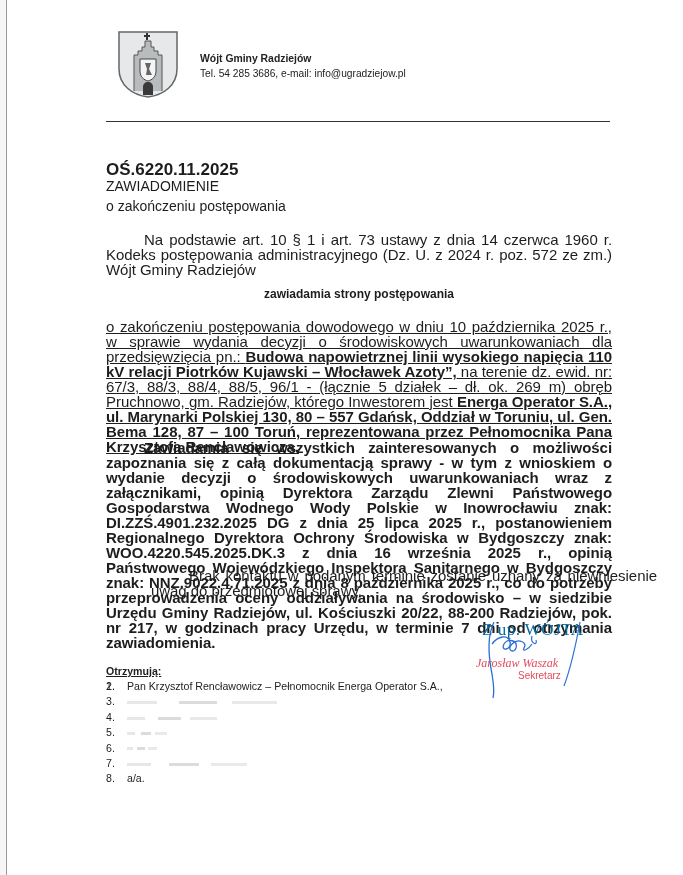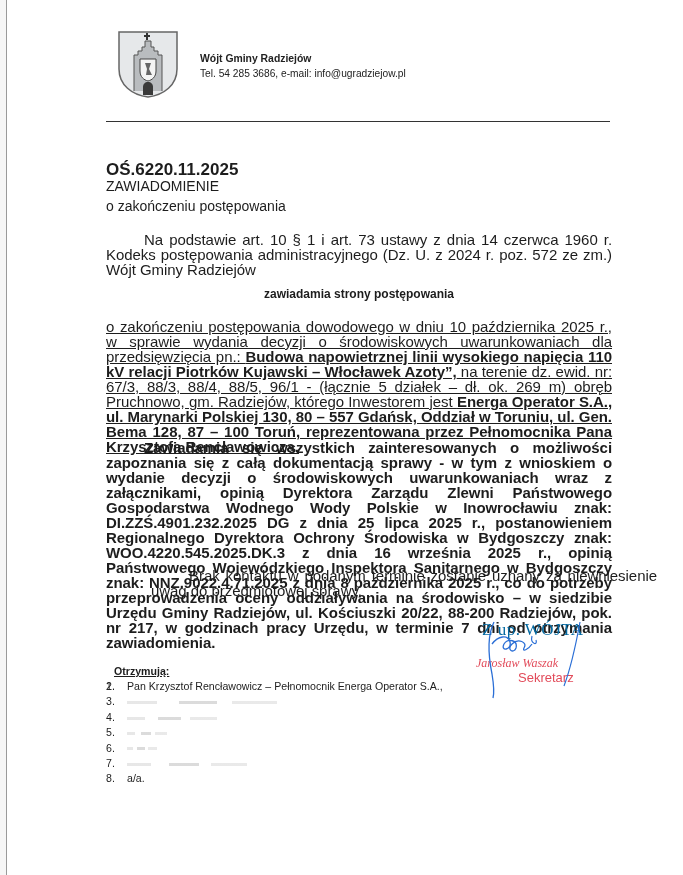--- a/index.html
+++ b/index.html
@@ -37,25 +37,25 @@
     .sub { position: absolute; left: 106px; width: 506px; text-align: center; font-weight: bold; font-size: 12px; top: 287px; }
     .p2 { top: 319px; text-decoration: underline; }
     .p3 { top: 440px; font-weight: bold; }
     .p4 { top: 568px; margin-left: 45px; }
     b { font-weight: bold; }
 
     
     .stamp { position: absolute; left: 458px; top: 620px; width: 140px; height: 70px; }
     .stamp .s1 { position: absolute; left: 24px; top: 0; color: #0369a1; font-size: 17px; letter-spacing: 0.5px; font-family: Liberation Serif, serif; }
     .stamp .s2 { position: absolute; left: 18px; top: 36px; color: #e24b5a; font-size: 12px; font-style: italic; font-family: "Liberation Serif", serif; }
-    .stamp .s3 { position: absolute; left: 60px; top: 50px; color: #e24b5a; font-size: 13px; }
+    .stamp .s3 { position: absolute; left: 60px; top: 50px; color: #e24b5a; font-size: 10px; }
     .stamp svg { position: absolute; left: 0; top: -6px; }
 
     
-    .rec-head { position: absolute; left: 106px; top: 665px; font-size: 10.6px; font-weight: bold; text-decoration: underline; margin-left: 8px; }
+    .rec-head { position: absolute; left: 106px; top: 665px; font-size: 10.6px; font-weight: bold; text-decoration: underline; }
     .rec-list { position: absolute; left: 106px; top: 679px; width: 520px; font-size: 10.6px; line-height: 15.4px; margin: 0; padding: 0; list-style: none; }
     .rec-list li { position: relative; padding-left: 21px; }
     .rec-list .num { position: absolute; left: 0; top: 0; }
     .redacted { display: inline-block; height: 3px; background: linear-gradient(90deg, #ddd 0 20%, transparent 20% 35%, #ccc 35% 60%, transparent 60% 70%, #e0e0e0 70%); vertical-align: middle; opacity: 0.7; }
   </style>
 </head>
 <body>
 
 <div class="left-strip"></div>
 

